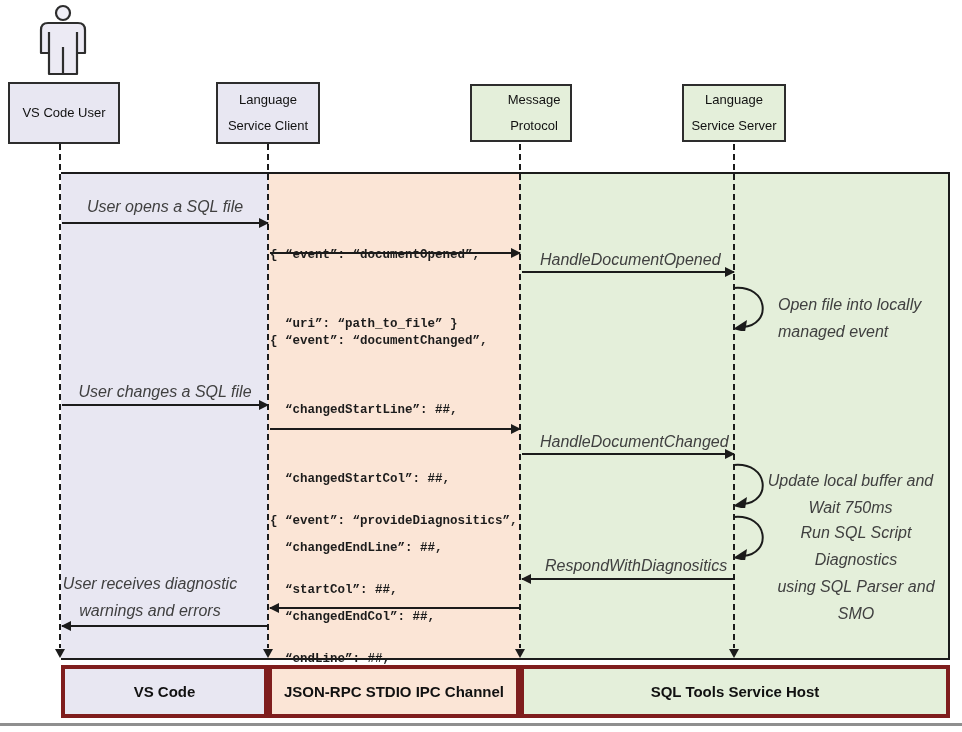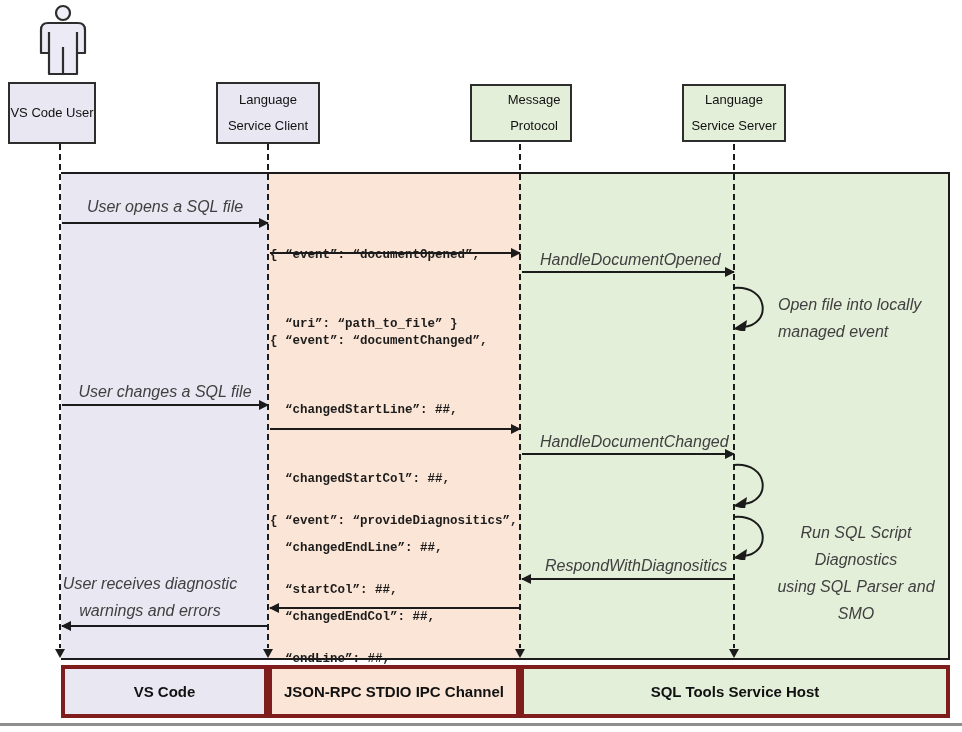--- a/index.html
+++ b/index.html
@@ -62,21 +62,21 @@
   <div class="lane" style="left:268px;width:252px;background:#fbe5d6;"></div>
   <div class="lane" style="left:520px;width:428px;background:#e4efda;"></div>
   <div class="rule" style="left:61px;top:172px;width:889px;height:2px;"></div>
   <div class="rule" style="left:948px;top:172px;width:2px;height:486px;"></div>
 
   <div class="lifeline" style="left:59px;"></div>
   <div class="lifeline" style="left:267px;"></div>
   <div class="lifeline" style="left:519px;"></div>
   <div class="lifeline" style="left:733px;"></div>
 
-  <div class="pbox" style="left:8px;top:82px;width:88px;height:62px;background:#e8e7f2;">
+  <div class="pbox" style="left:8px;top:82px;width:112px;height:62px;background:#e8e7f2;">
     <div>VS Code User</div>
   </div>
   <div class="pbox" style="left:216px;top:82px;width:104px;height:62px;background:#e8e7f2;">
     <div>Language</div>
     <div>Service Client</div>
   </div>
   <div class="pbox" style="left:470px;top:84px;width:102px;height:58px;background:#e4efda;padding-left:26px;">
     <div>Message</div>
     <div>Protocol</div>
   </div>
@@ -132,20 +132,24 @@
 
   <div class="mlabel" style="left:540px;top:432px;">HandleDocumentChanged</div>
   <div class="msg" style="left:522px;top:453px;width:212px;">
       <span class="ah-r"></span>
     </div>
 
   <svg class="loop-svg" style="left:733px;top:462px;" viewBox="0 0 44 46">
     <path d="M1,3 C36,0 39,40 10,42" fill="none" stroke="#1b1b1b" stroke-width="2"></path>
     <polygon points="0,44 14,35 12,47" fill="#1b1b1b"></polygon>
   </svg>
+  <div class="mlabel two ctr" style="left:763px;top:467px;width:175px;">
+    <div>Update local buffer and</div>
+    <div>Wait 750ms</div>
+  </div>
 
   <svg class="loop-svg" style="left:733px;top:514px;" viewBox="0 0 44 46">
     <path d="M1,3 C36,0 39,40 10,42" fill="none" stroke="#1b1b1b" stroke-width="2"></path>
     <polygon points="0,44 14,35 12,47" fill="#1b1b1b"></polygon>
   </svg>
   <div class="mlabel two ctr" style="left:760px;top:519px;width:192px;">
     <div>Run SQL Script Diagnostics</div>
     <div>using SQL Parser and SMO</div>
   </div>
 

